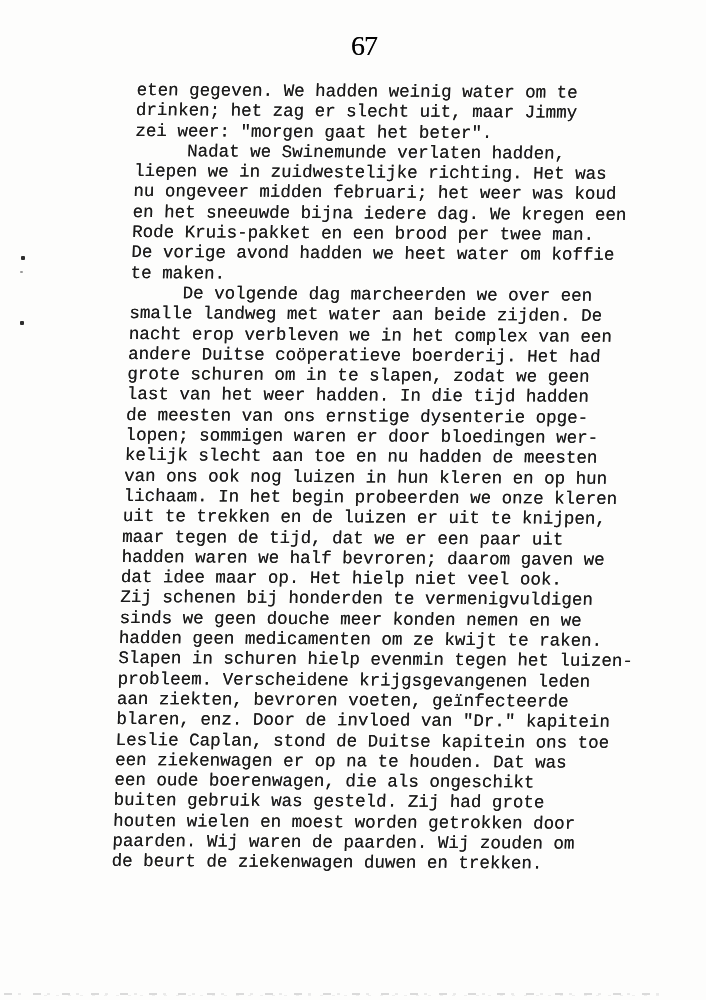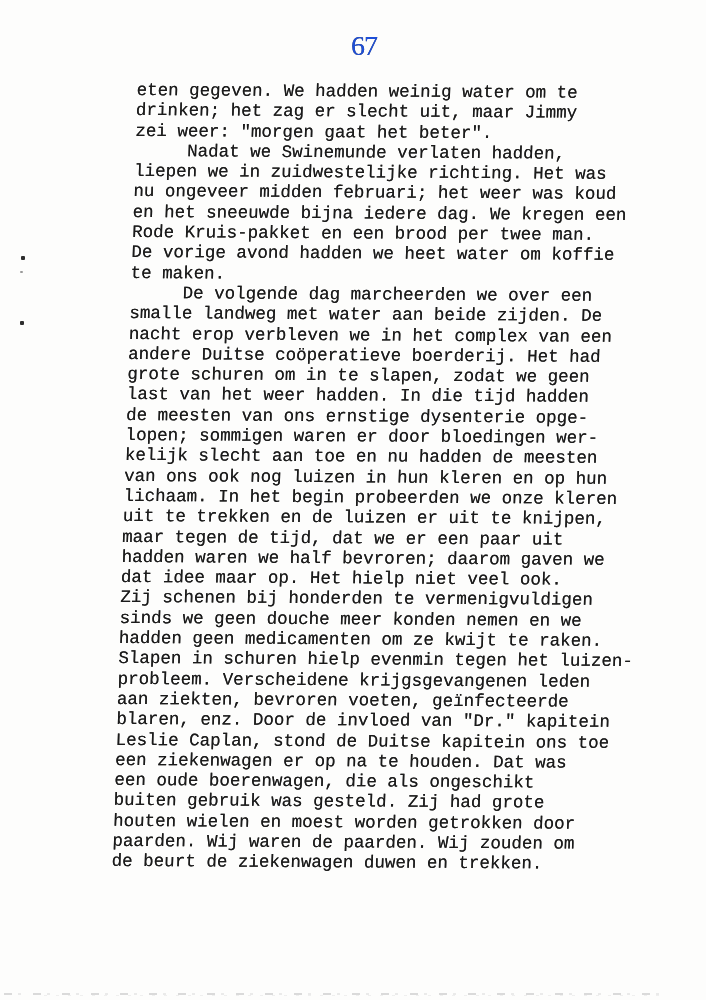--- a/index.html
+++ b/index.html
@@ -15,21 +15,21 @@
     overflow: hidden;
     font-family: "Liberation Mono", "DejaVu Sans Mono", monospace;
   }
   .page-number {
     position: absolute;
     left: 351px;
     top: 30px;
     font-family: "Liberation Serif", serif;
     font-size: 28px;
     font-weight: 400;
-    color: #1d4ed8;
+    color: #000000;
     letter-spacing: -1px;
     text-shadow: 0 0 0.5px rgba(30,30,30,0.8);
   }
   .text-block {
     position: absolute;
     left: 137px;
     top: 80px;
     width: 522px;
     transform: rotate(0.35deg) skewX(-1.5deg);
     transform-origin: 0 0;

